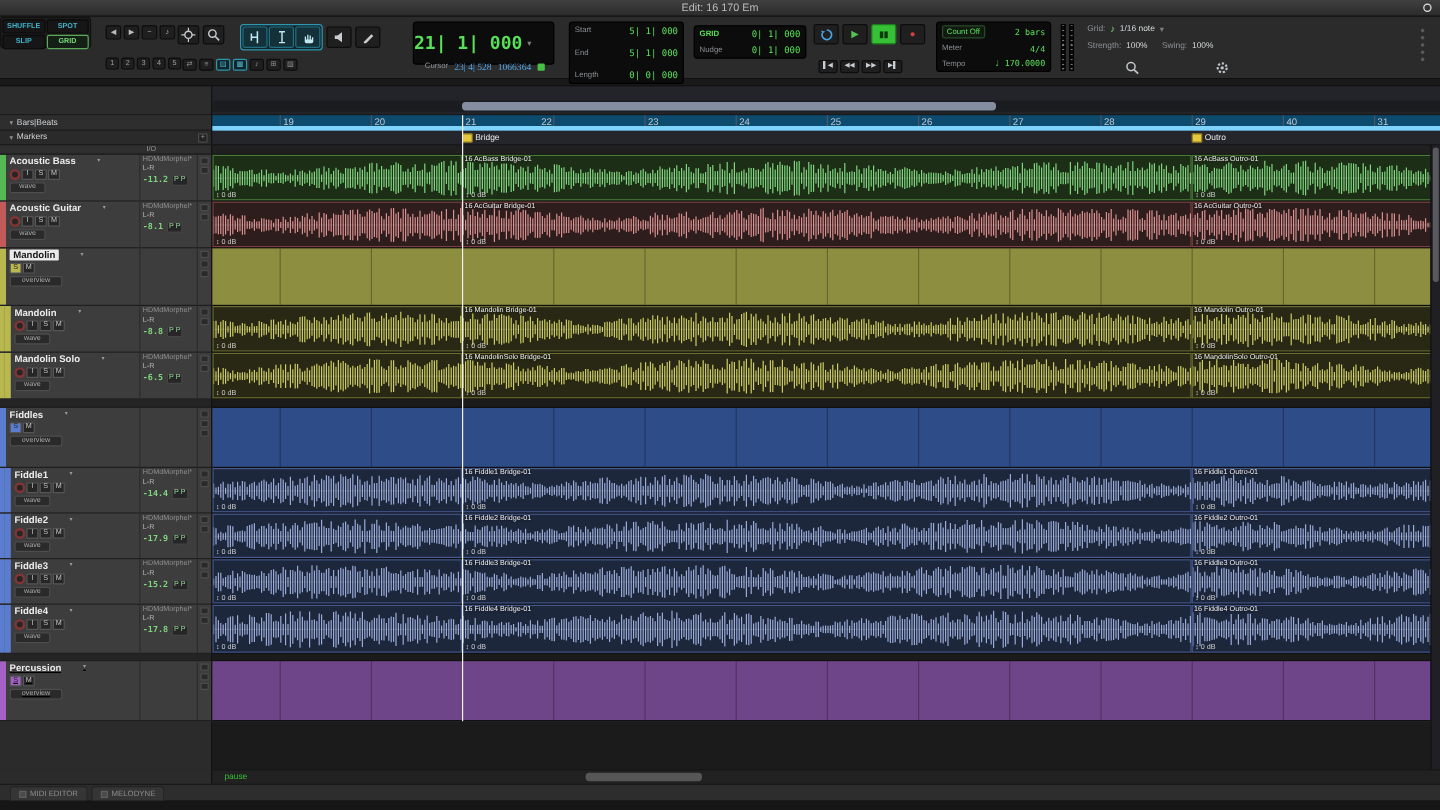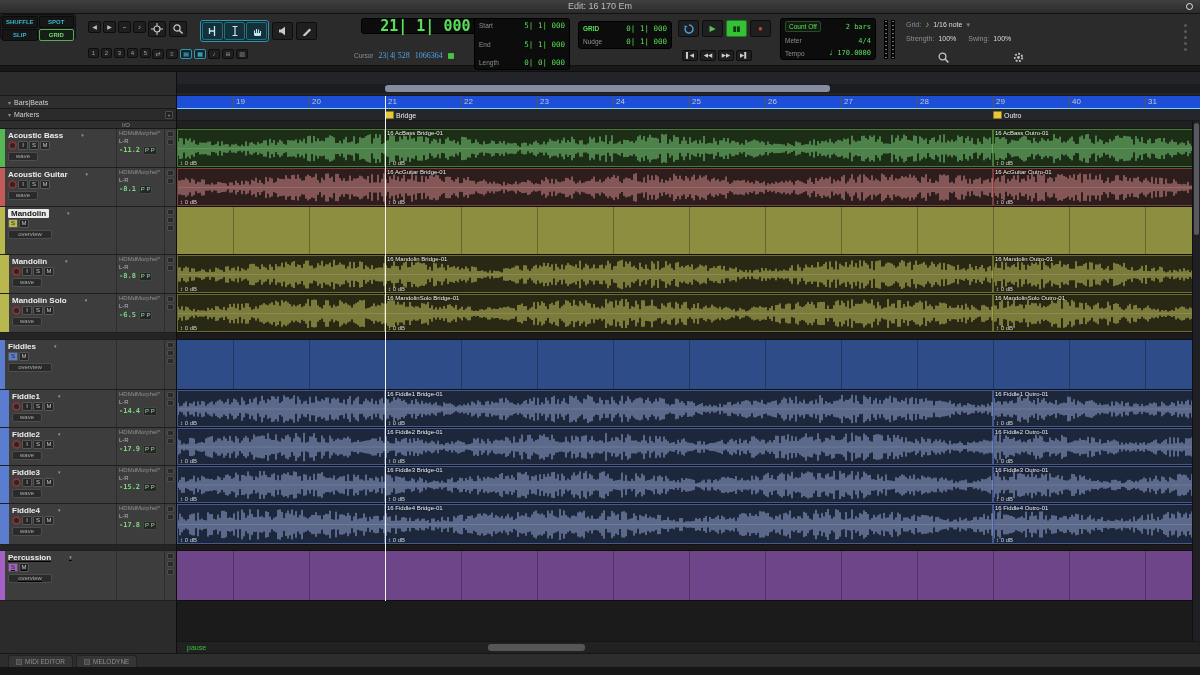--- a/index.html
+++ b/index.html
@@ -22,21 +22,21 @@
 .locbtn{width:11px;height:10px;background:#1f1f1f;border:1px solid #0d0d0d;border-radius:2px;color:#9aa0a5;font-size:6px;line-height:8px;text-align:center}
 .zoomicons{left:148px;top:7px;display:flex;gap:3px;position:absolute}
 .iconbtn{width:18px;height:16px;background:#1f1f1f;border:1px solid #0d0d0d;border-radius:2px;display:flex;align-items:center;justify-content:center}
 .toolcluster{left:200px;top:6px;display:flex;gap:3px;align-items:center;position:absolute}
 .smartbox{display:flex;gap:1px;padding:1px;border:1px solid #2f96ae;background:#10262c;border-radius:3px}
 .toolbtn{width:21px;height:18px;background:#1f1f1f;border:1px solid #0d0d0d;border-radius:2px;display:flex;align-items:center;justify-content:center}
 .smartbox .toolbtn{background:#143038;border-color:#236f82}
 .subicons{left:152px;top:35px;display:flex;gap:2px;position:absolute}
 .subico{width:12px;height:10px;background:#1f1f1f;border:1px solid #0d0d0d;border-radius:2px;color:#8d9398;font-size:6px;line-height:8px;text-align:center}
 .subico.hl{color:#57c7de;border-color:#2f96ae;background:#10262c}
-.counterpanel{left:361px;top:4px;width:118px;height:16px;display:flex;align-items:center;justify-content:flex-end;gap:4px}
+.counterpanel{left:344px;top:4px;width:118px;height:36px;display:flex;align-items:center;justify-content:flex-start;gap:4px}
 .mainlcd{font-family:"DejaVu Sans Mono",monospace;font-size:15px;font-weight:bold;color:#58e058;white-space:pre}
 .lcdcaret{color:#7b8187;font-size:7px}
 .cursorrow{position:absolute;left:354px;top:37px;display:flex;align-items:center;gap:5px}
 .curlab{font-size:6.5px;color:#8a9095}
 .curval{font-family:Liberation Serif, serif;font-size:8px;color:#4fa3e8;white-space:pre}
 .led{width:6px;height:6px;border-radius:1px}
 .selpanel{left:474px;top:4px;width:96px;height:52px;padding:2px 4px;display:flex;flex-direction:column;justify-content:space-between}
 .selrow{display:flex;justify-content:space-between;align-items:center}
 .sellab{font-size:6.5px;color:#8a9095}
 .selval{font-family:"DejaVu Sans Mono",monospace;font-size:7.5px;color:#58e058;white-space:pre}
@@ -72,21 +72,21 @@
 .rulerhead{display:flex;height:24px}
 .rh-left{width:177px;background:#2c2c2c;border-right:1px solid #0d0d0d;border-bottom:1px solid #1a1a1a}
 .rh-right{flex:1;position:relative;background:#222429;border-bottom:1px solid #1a1a1a}
 .hchan{position:absolute;left:0;right:0;top:12px;height:9px;background:#1a1c20}
 .hthumb{position:absolute;top:1px;height:7px;background:#848ea0;border-radius:3px}
 .flexrow{display:flex}
 .barsrow{height:13px}
 .bars-left{width:177px;background:#2e2e2e;border-right:1px solid #0d0d0d;border-bottom:1px solid #1a1a1a;display:flex;align-items:center;gap:3px;padding-left:8px}
 .rcaret{font-size:6px;color:#8f8f8f}
 .rlab{font-size:7px;color:#cfd2d5}
-.barsruler{flex:1;position:relative;background:#1d4ed8;border-bottom:1px solid #7dd3fc;overflow:hidden}
+.barsruler{flex:1;position:relative;background:#0c4a6e;border-bottom:4px solid #7dd3fc;overflow:hidden}
 .tick{position:absolute;top:0;bottom:0;width:1px;background:#515560}
 .barnum{position:absolute;top:1px;font-size:8px;color:#c2c6cc}
 .marksrow{height:12px}
 .marks-left{width:177px;background:#2a2a2a;border-right:1px solid #0d0d0d;border-bottom:1px solid #1a1a1a;display:flex;align-items:center;gap:3px;padding-left:8px;position:relative}
 .addmark{position:absolute;right:3px;top:2px;width:8px;height:8px;background:#222;border:1px solid #4a4a4a;color:#999;font-size:6px;line-height:6px;text-align:center;border-radius:1px}
 .markslane{flex:1;position:relative;background:#24262b;border-bottom:1px solid #17181b;overflow:hidden}
 .marker{position:absolute;top:1px;display:flex;align-items:center;gap:2px;height:10px}
 .marker i{width:9px;height:8px;background:#e5c83e;border:1px solid #8f7a1d;border-radius:1px}
 .marker b{font-size:7px;color:#ececec;font-weight:normal;white-space:nowrap}
 .iostrip{height:8px;display:flex}
@@ -95,21 +95,21 @@
 .io-right{flex:1;background:#202020;border-bottom:1px solid #181818}
 
 
 .trow{display:flex}
 .thead{width:177px;position:relative;background:#3d3d3d;border-bottom:1px solid #1f1f1f;border-right:1px solid #0d0d0d;display:flex;overflow:hidden}
 .thead.sp,.lane.sp{background:#242424}
 .lane.sp{background:#1b1b1b}
 .fstrip{width:4px;flex:none}
 .strip{width:5px;flex:none}
 .tmain{flex:1;min-width:0;padding:1px 2px 0 3px}
-.trow1{display:flex;align-items:center;gap:18px;height:10px}
+.trow1{display:flex;align-items:flex-start;gap:18px;height:10px}
 .tname{font-size:8px;font-weight:bold;color:#ececec;white-space:nowrap;overflow:hidden}
 .tname.sel{background:#eaeaea;color:#151515;padding:0 3px;border-radius:1px}
 .caret{font-size:5px;color:#9a9a9a}
 .tbtns{display:flex;gap:1px;margin-top:1px;align-items:center}
 .tbtn{width:10px;height:9px;background:#262626;border:1px solid #565656;color:#c3c3c3;font-size:6px;line-height:7px;text-align:center;border-radius:1px}
 .rec{width:9px;height:9px;border-radius:50%;border:2px solid #833434;background:#262626}
 .viewsel{margin-top:2px;width:30px;height:9px;background:#2a2a2a;border:1px solid #4d4d4d;color:#ababab;font-size:6px;line-height:7px;text-align:center;border-radius:2px}
 .ovbtn{margin-top:2px;width:44px;height:9px;background:#2a2a2a;border:1px solid #4d4d4d;color:#ababab;font-size:6px;line-height:7px;text-align:center;border-radius:2px}
 .tio{width:48px;flex:none;border-left:1px solid #2c2c2c;padding:1px 2px}
 .out{font-size:6px;color:#8f8f8f;white-space:nowrap;overflow:hidden}
@@ -364,21 +364,21 @@
       <span class="rlab">Bars|Beats</span>
     </div>
     <div class="barsruler" id="barsruler">
         <div class="tick" style="left: 56px;"></div>
         <span class="barnum" style="left: 59px;">19</span>
         <div class="tick" style="left: 132px;"></div>
         <span class="barnum" style="left: 135px;">20</span>
         <div class="tick" style="left: 208px;"></div>
         <span class="barnum" style="left: 211px;">21</span>
         <div class="tick" style="left: 284px;"></div>
-        <span class="barnum" style="left: 287px;">22</span>
+        <span class="barnum" style="left: 274px;">22</span>
         <div class="tick" style="left: 360px;"></div>
         <span class="barnum" style="left: 363px;">23</span>
         <div class="tick" style="left: 436px;"></div>
         <span class="barnum" style="left: 439px;">24</span>
         <div class="tick" style="left: 512px;"></div>
         <span class="barnum" style="left: 515px;">25</span>
         <div class="tick" style="left: 588px;"></div>
         <span class="barnum" style="left: 591px;">26</span>
         <div class="tick" style="left: 664px;"></div>
         <span class="barnum" style="left: 667px;">27</span>

